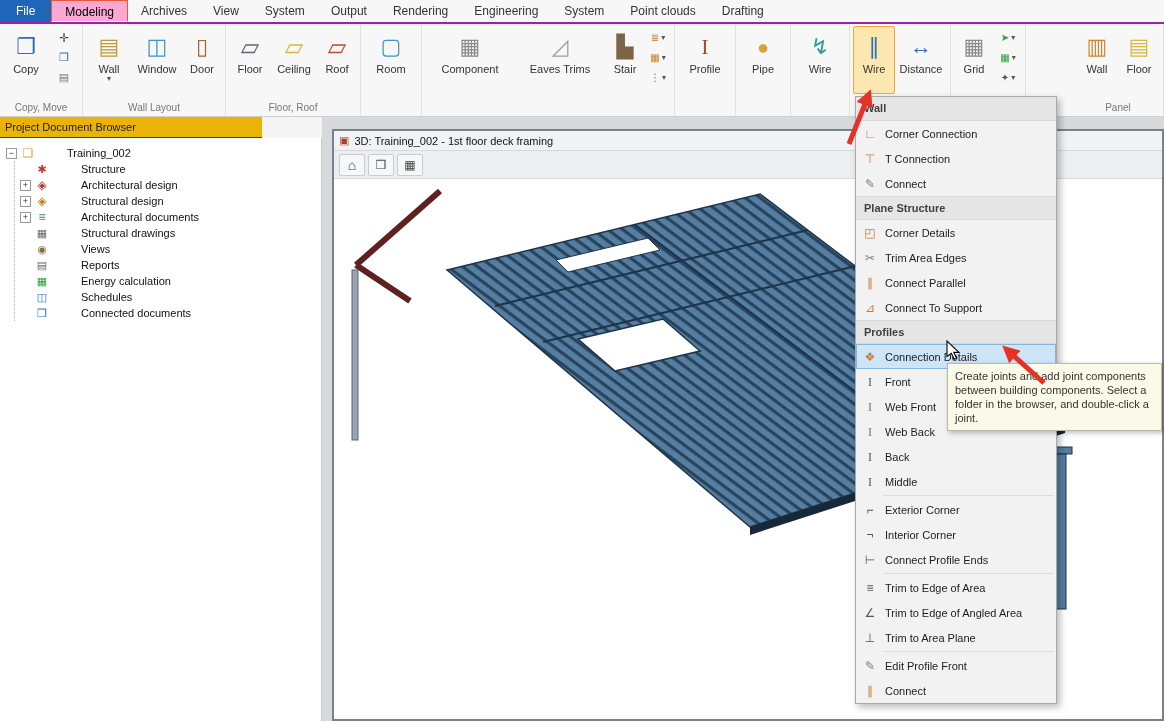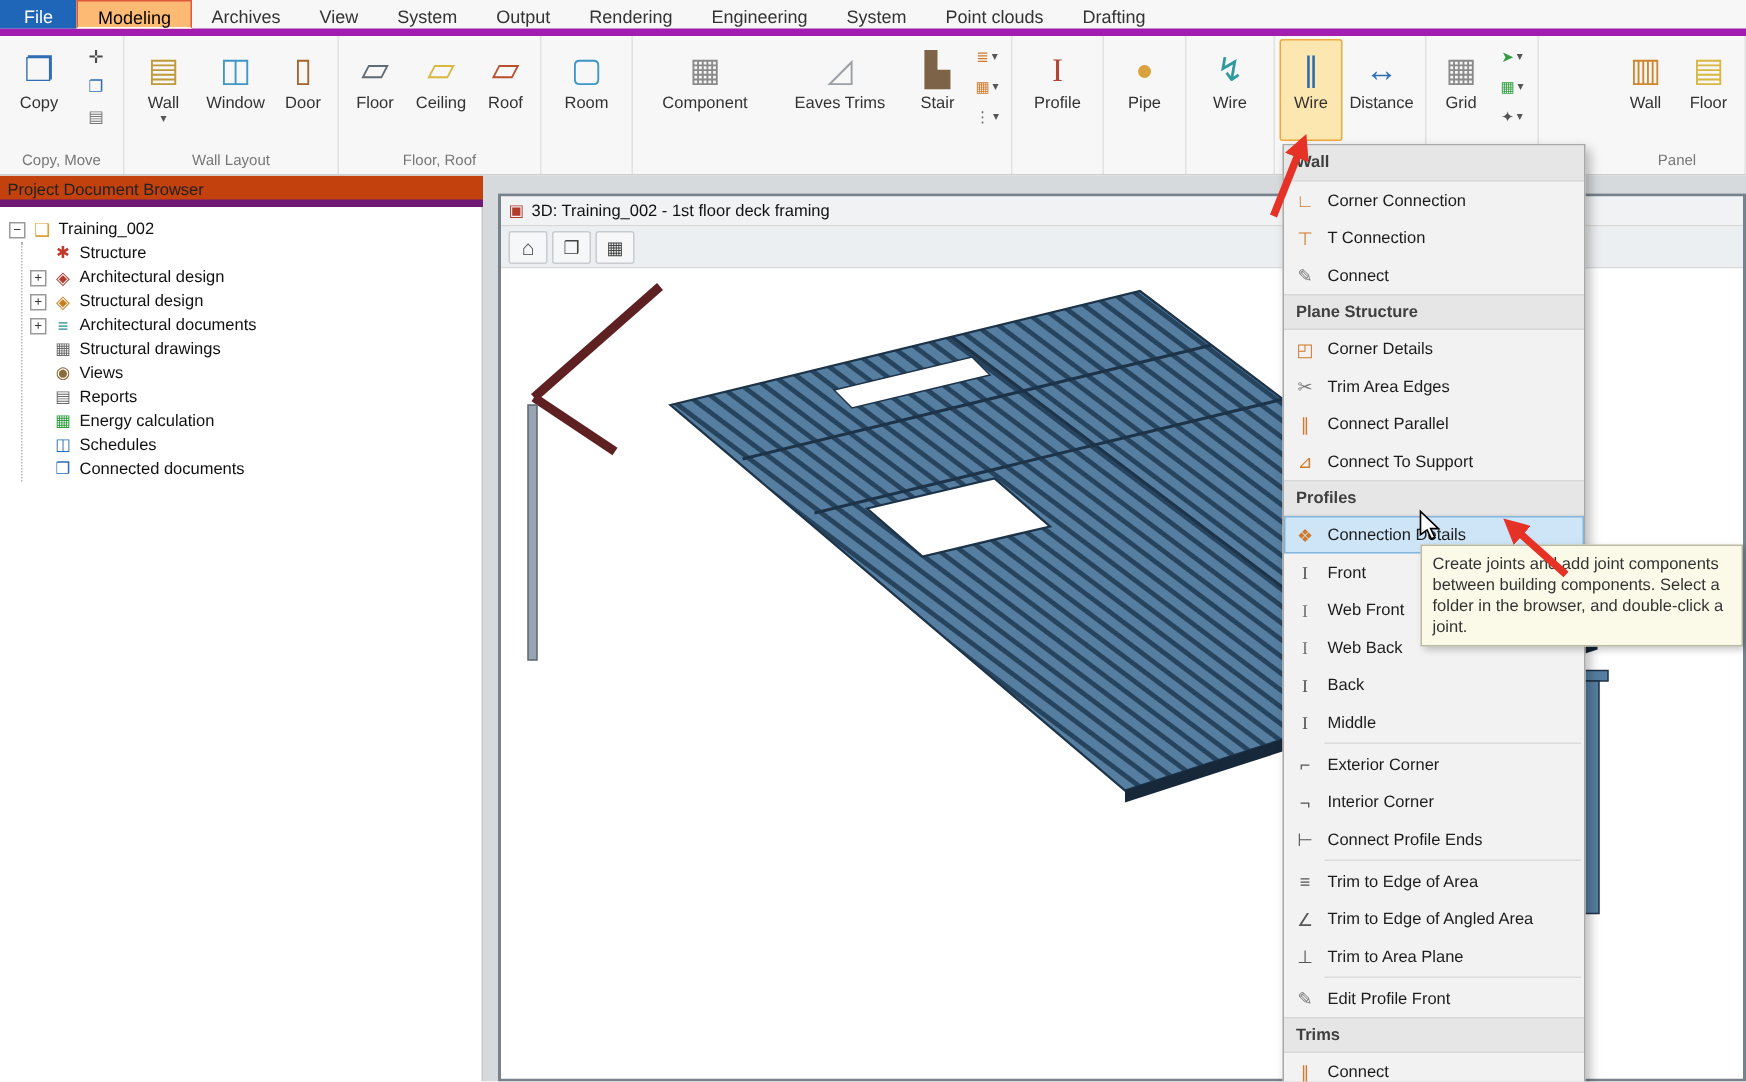--- a/index.html
+++ b/index.html
@@ -1,55 +1,55 @@
 <!DOCTYPE html>
 <html><head>
 <meta charset="utf-8">
 <style>
   * { margin:0; padding:0; box-sizing:border-box; }
   html,body { width:1164px; height:721px; overflow:hidden; }
   body { font-family:"Liberation Sans", sans-serif; background:#f4f4f4; position:relative; color:#222; }
 
   
   .tab-bar { position:absolute; left:0; top:0; width:100%; height:24px; background:#f7f7f7;
-             border-bottom:5px solid #a21caf; display:flex; align-items:stretch; z-index:10; }
+             border-bottom:2px solid #a21caf; display:flex; align-items:stretch; z-index:10; }
   .tab { padding:0 13px; font-size:12px; line-height:23px; color:#333; white-space:nowrap; }
   .tab.file { background:#1f66b8; color:#fff; padding:0 16px; }
-  .tab.active { background:#fdba74; border:1px solid #e2593a; border-bottom-color:#fff; color:#000; }
+  .tab.active { background:#f9a8d4; border:1px solid #e2593a; border-bottom-color:#fff; color:#000; }
 
   
   .ribbon { position:absolute; left:0; top:24px; width:100%; height:93px; background:#f7f7f7;
             border-bottom:1px solid #cfcfcf; display:flex; align-items:stretch; z-index:10; }
   .rgroup { display:flex; flex-direction:column; border-right:1px solid #e2e2e2; padding:0 1px; }
   .rgroup.panel { margin-left:auto; }
   .rbtns { flex:1; display:flex; align-items:flex-start; padding:2px 2px 0; }
   .rglabel { height:15px; font-size:10px; color:#777; text-align:center; line-height:14px; white-space:nowrap; padding:0 3px; }
   .rbtn { display:flex; flex-direction:column; align-items:center; height:68px; padding:4px 2px 1px;
           border:1px solid transparent; border-radius:2px; flex:none; }
   .rbtn .ricon { height:32px; display:flex; align-items:center; justify-content:center; line-height:1; }
   .rbtn .rlabel { font-size:11px; color:#333; white-space:nowrap; }
   .rbtn .rarrow { font-size:8px; color:#555; line-height:8px; }
   .rbtn.hl { background:#fde7b0; border-color:#f0a73c; }
   .rstack { display:flex; flex-direction:column; gap:3px; padding:3px 1px; flex:none; }
   .rsbtn { display:flex; align-items:center; justify-content:center; gap:2px; height:17px;
            border:1px solid transparent; border-radius:2px; }
   .rsbtn .rarrow { font-size:8px; color:#555; }
 
   
-  .side-caption { position:absolute; left:0; top:117px; width:322px; height:21px; background:#c2410c;
-                  border-bottom:5px solid #701a75; font-size:11px; line-height:20px; padding-left:5px; color:#222; z-index:5; }
+  .side-caption { position:absolute; left:0; top:117px; width:262px; height:21px; background:#eab308;
+                  border-bottom:1px solid #701a75; font-size:11px; line-height:20px; padding-left:5px; color:#222; z-index:5; }
   .tree-panel { position:absolute; left:0; top:138px; width:322px; height:583px; background:#fff;
                 border-right:1px solid #c9c9c9; font-size:11px; z-index:5; padding:7px 2px 2px 6px; overflow:hidden; }
   .trow { display:flex; align-items:center; height:16px; gap:4px; white-space:nowrap; }
   .tchildren { margin-left:8px; border-left:1px dotted #b5b5b5; padding-left:5px; }
   .texp { width:11px; height:11px; border:1px solid #9a9a9a; background:#fff; font-size:9px; line-height:9px;
           text-align:center; color:#333; flex:none; }
   .texp.none { visibility:hidden; }
   .ticon { width:14px; text-align:center; flex:none; line-height:1; }
-  .tlabel { color:#111; }
+  .tlabel { color:#111;margin-left:28px; }
 
   
   .mdi { position:absolute; left:322px; top:117px; right:0; bottom:0; background:#d7dadd; z-index:1; }
   .vwin { position:absolute; left:10px; top:12px; right:0; bottom:0; border:2px solid #78828c;
           background:#fff; display:flex; flex-direction:column; }
   .vtitle { height:20px; background:#f0f2f4; border-bottom:1px solid #d8d8d8; display:flex; align-items:center;
             gap:5px; padding:0 5px; font-size:11px; color:#111; flex:none; }
   .vtoolbar { height:28px; background:#eceff1; border-bottom:1px solid #dadada; display:flex; align-items:center;
               gap:3px; padding:0 5px; flex:none; }
   .vtool { width:26px; height:22px; border:1px solid #c8ccd0; background:#f6f7f8; display:flex; align-items:center;
@@ -460,21 +460,20 @@
     </div>
     <div class="mitem">
       <span class="micon" style="color: rgb(85, 85, 85); font-size: 12px;">⊥</span>
       <span class="mlabel">Trim to Area Plane</span>
     </div>
     <div class="msep"></div>
     <div class="mitem">
       <span class="micon" style="color: rgb(119, 119, 119); font-size: 12px;">✎</span>
       <span class="mlabel">Edit Profile Front</span>
     </div>
-    <div class="mheader">Trims</div>
     <div class="mitem">
       <span class="micon" style="color: rgb(208, 122, 42); font-size: 12px;">∥</span>
       <span class="mlabel">Connect</span>
     </div>
   </div>
 
 <div class="tooltip">Create joints and add joint components between building components. Select a folder in the browser, and double-click a joint.</div>
 
 <svg class="annot" width="1164" height="721" viewBox="0 0 1164 721">
   <defs>

